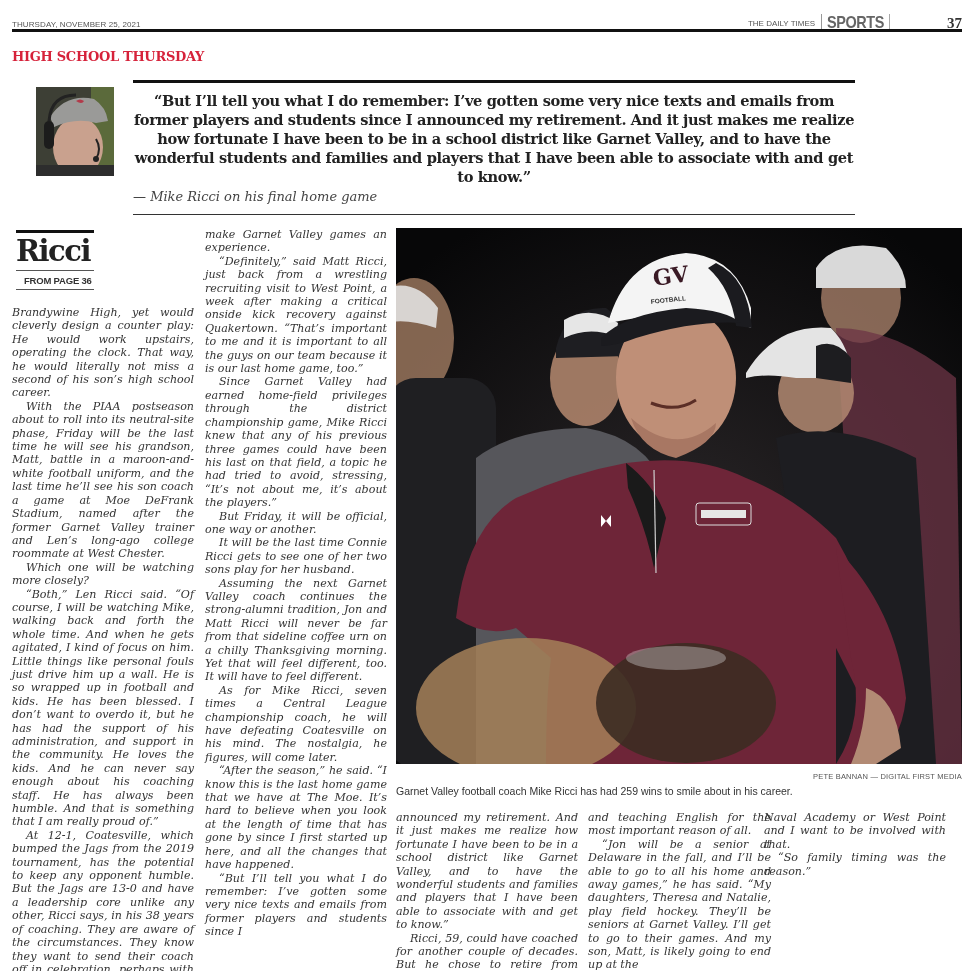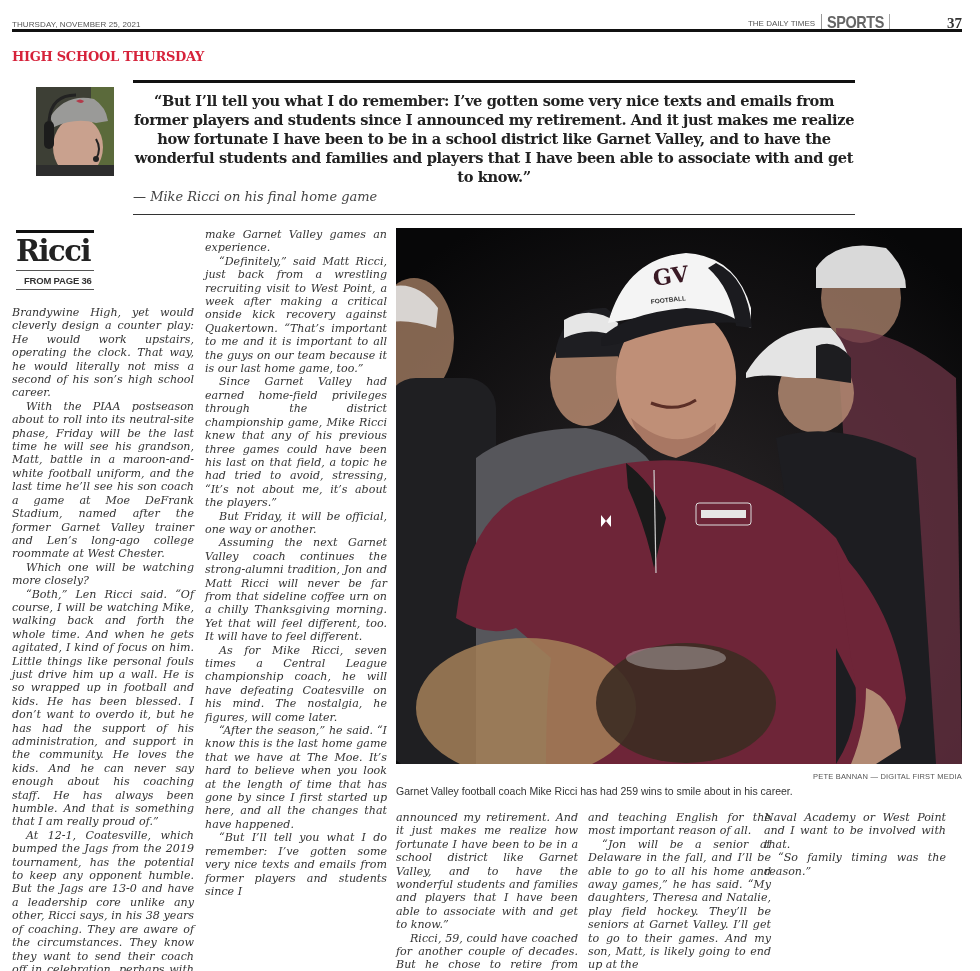--- a/index.html
+++ b/index.html
@@ -94,20 +94,21 @@
     <p>With the PIAA postseason about to roll into its neutral-site phase, Friday will be the last time he will see his grandson, Matt, battle in a maroon-and-white football uniform, and the last time he’ll see his son coach a game at Moe DeFrank Stadium, named after the former Garnet Valley trainer and Len’s long-ago college roommate at West Chester.</p>
     <p>Which one will be watching more closely?</p>
     <p>“Both,” Len Ricci said. “Of course, I will be watching Mike, walking back and forth the whole time. And when he gets agitated, I kind of focus on him. Little things like personal fouls just drive him up a wall. He is so wrapped up in football and kids. He has been blessed. I don’t want to overdo it, but he has had the support of his administration, and support in the community. He loves the kids. And he can never say enough about his coaching staff. He has always been humble. And that is something that I am really proud of.”</p>
     <p>At 12-1, Coatesville, which bumped the Jags from the 2019 tournament, has the potential to keep any opponent humble. But the Jags are 13-0 and have a leadership core unlike any other, Ricci says, in his 38 years of coaching. They are aware of the circumstances. They know they want to send their coach off in celebration, perhaps with one of the post-game fireworks displays that</p>
   </div>
 <div class="col col2">
     <p class="noindent">make Garnet Valley games an experience.</p>
     <p>“Definitely,” said Matt Ricci, just back from a wrestling recruiting visit to West Point, a week after making a critical onside kick recovery against Quakertown. “That’s important to me and it is important to all the guys on our team because it is our last home game, too.”</p>
     <p>Since Garnet Valley had earned home-field privileges through the district championship game, Mike Ricci knew that any of his previous three games could have been his last on that field, a topic he had tried to avoid, stressing, “It’s not about me, it’s about the players.”</p>
     <p>But Friday, it will be official, one way or another.</p>
+    <p>It will be the last time Connie Ricci gets to see one of her two sons play for her husband.</p>
     <p>Assuming the next Garnet Valley coach continues the strong-alumni tradition, Jon and Matt Ricci will never be far from that sideline coffee urn on a chilly Thanksgiving morning. Yet that will feel different, too. It will have to feel different.</p>
     <p>As for Mike Ricci, seven times a Central League championship coach, he will have defeating Coatesville on his mind. The nostalgia, he figures, will come later.</p>
     <p>“After the season,” he said. “I know this is the last home game that we have at The Moe. It’s hard to believe when you look at the length of time that has gone by since I first started up here, and all the changes that have happened.</p>
     <p>“But I’ll tell you what I do remember: I’ve gotten some very nice texts and emails from former players and students since I</p>
   </div>
 <div class="col col3">
     <p class="noindent">announced my retirement. And it just makes me realize how fortunate I have been to be in a school district like Garnet Valley, and to have the wonderful students and families and players that I have been able to associate with and get to know.”</p>
     <p>Ricci, 59, could have coached for another couple of decades. But he chose to retire from coaching</p>
   </div>
 <div class="col col4">

